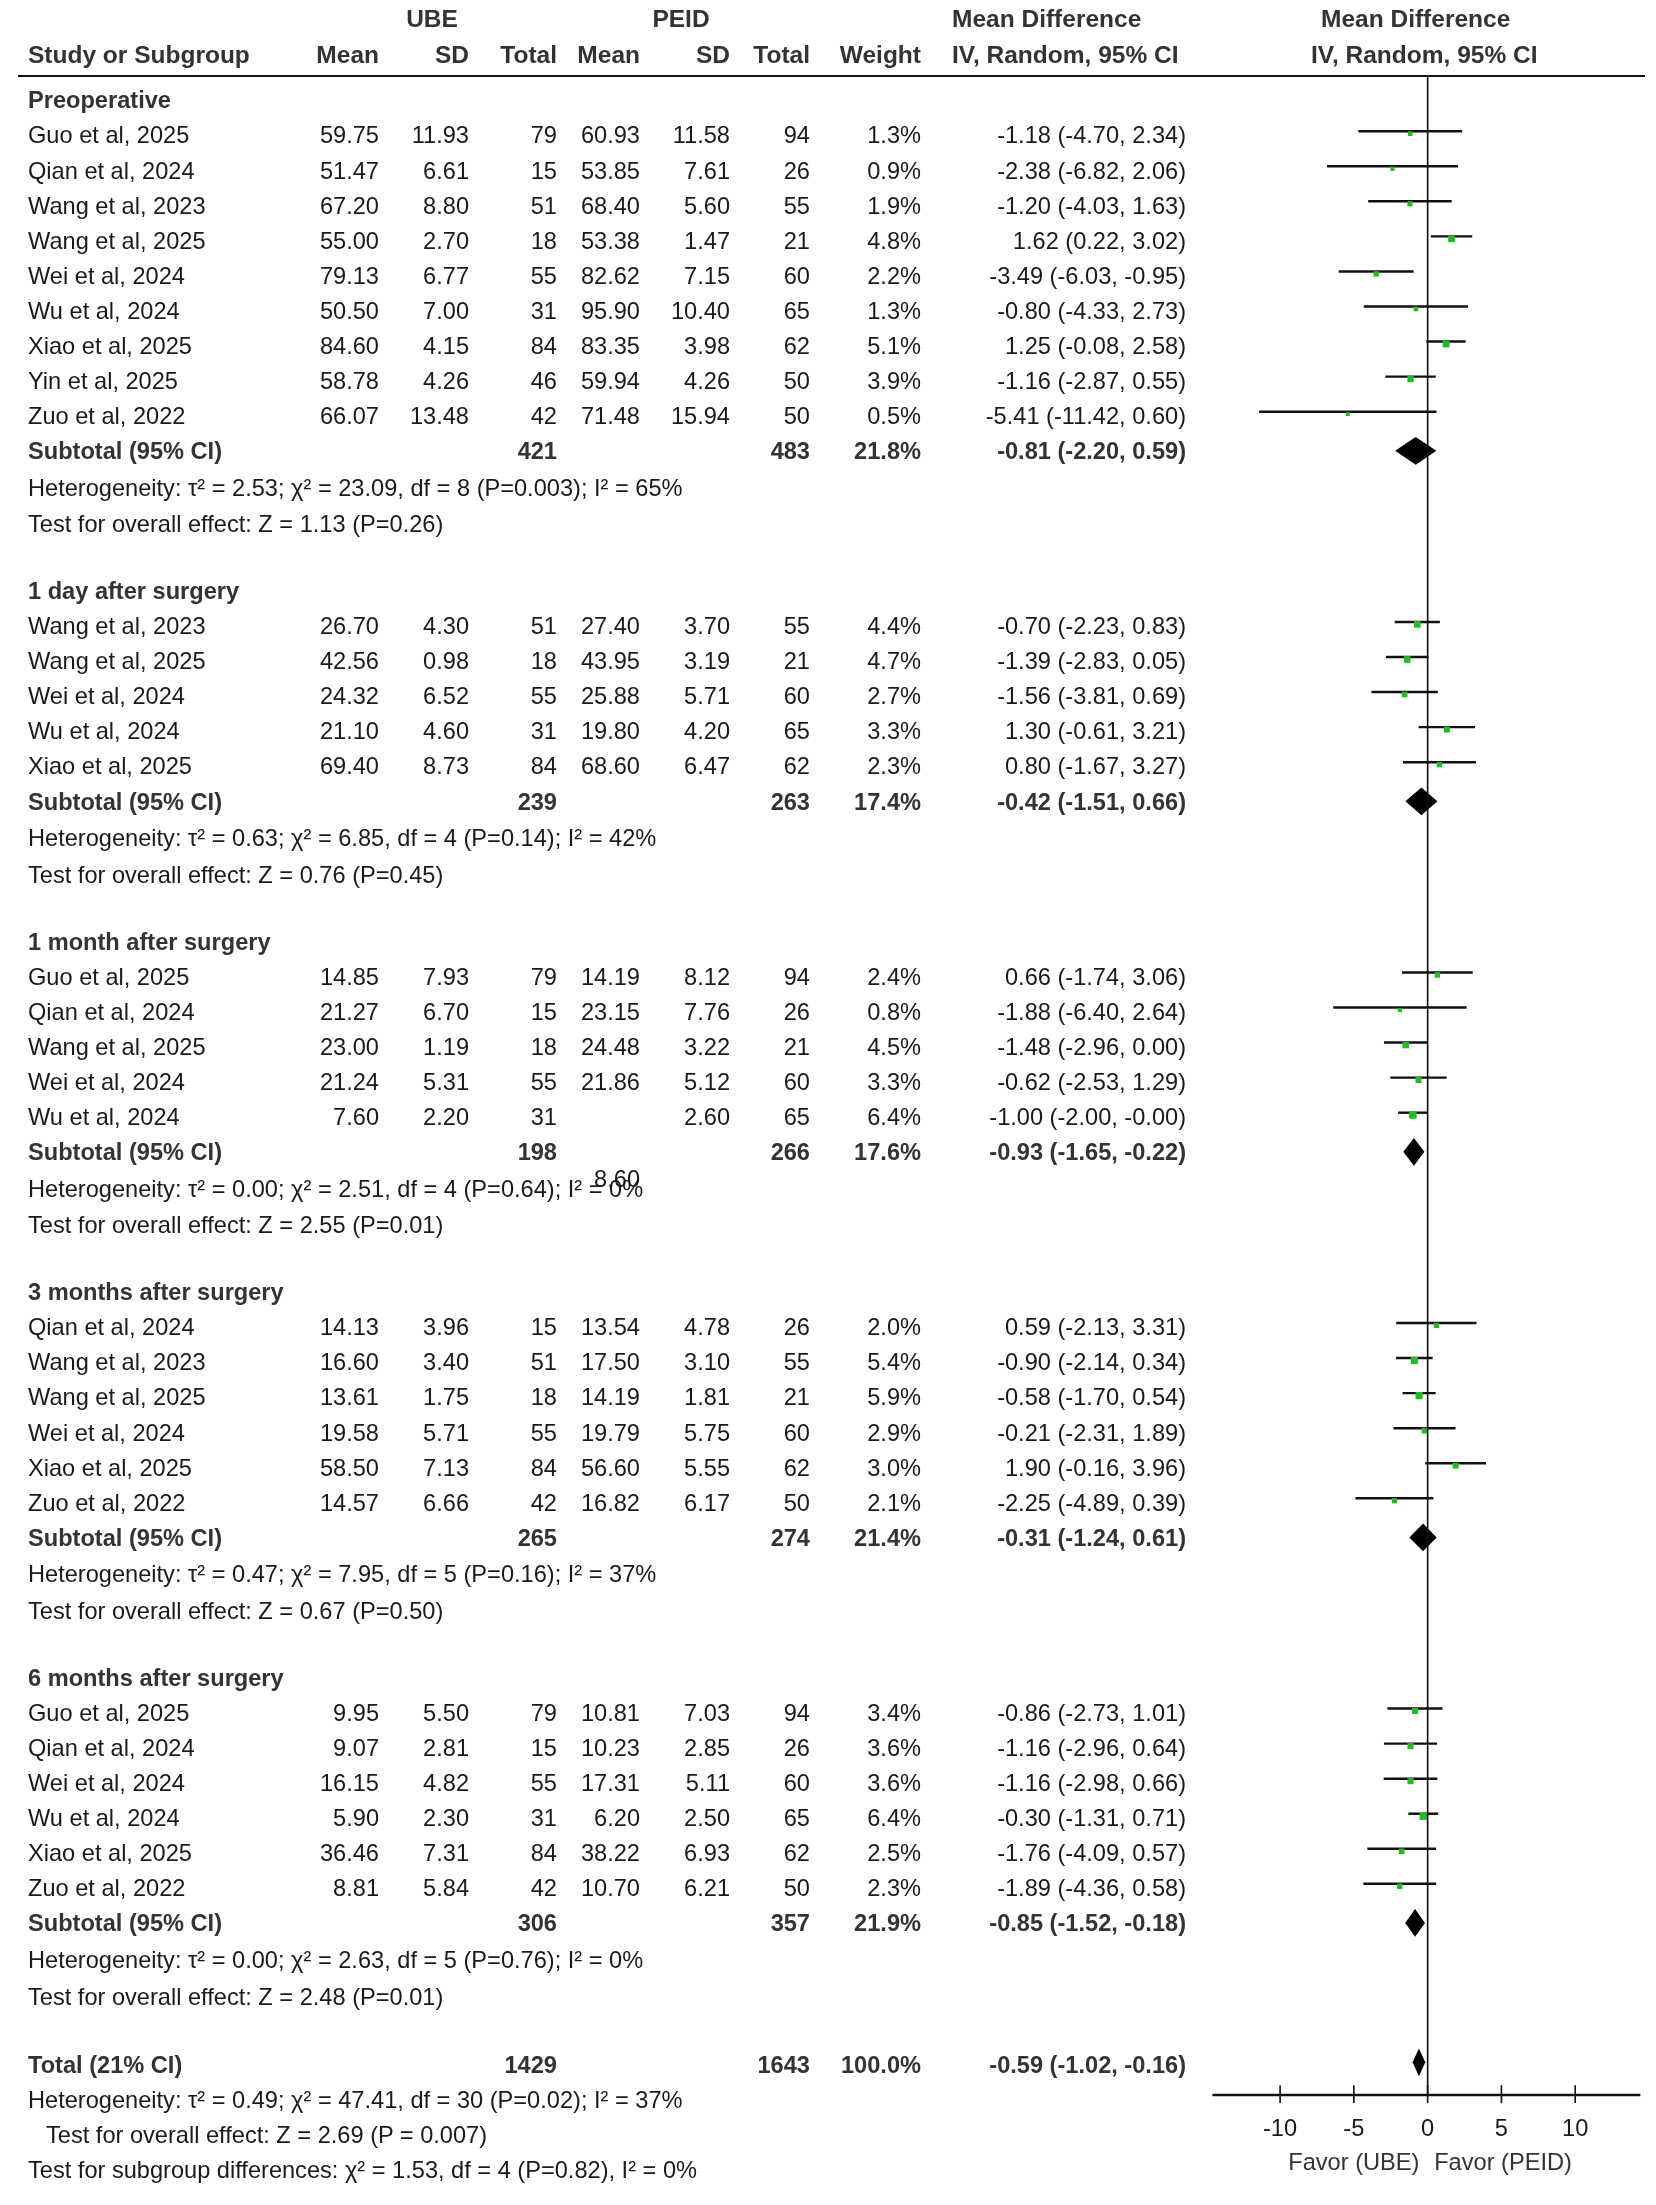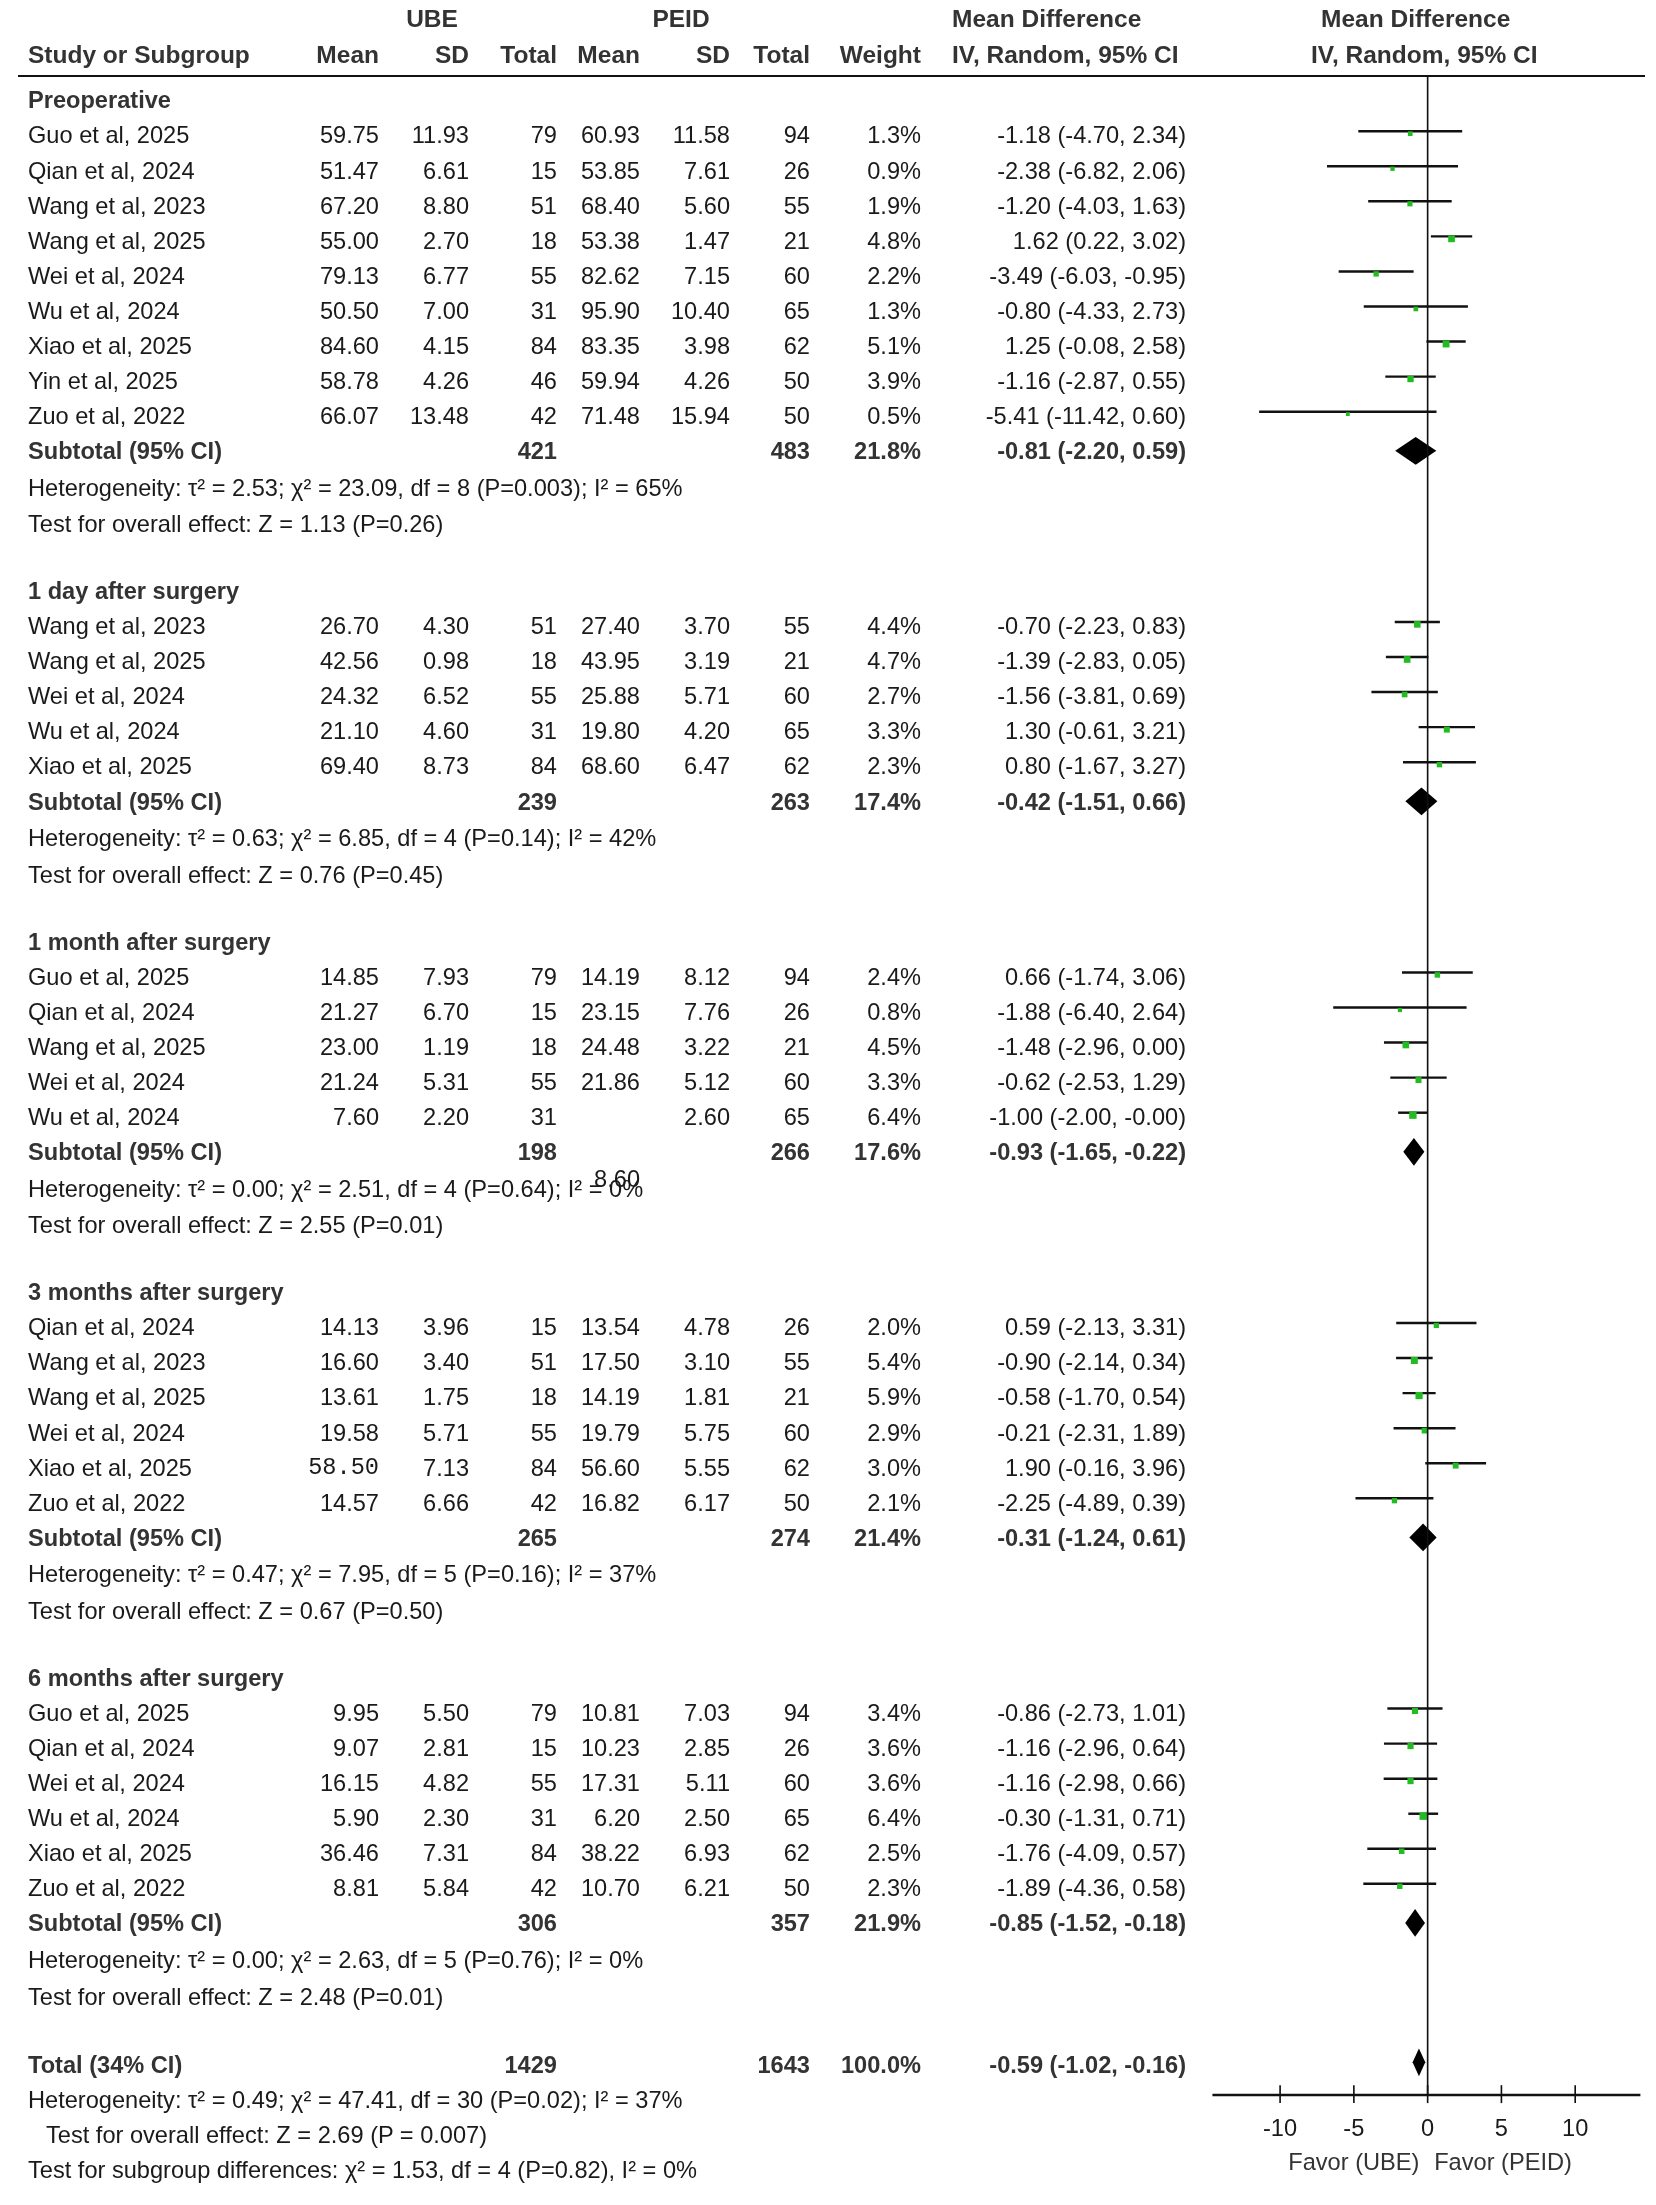--- a/index.html
+++ b/index.html
@@ -261,21 +261,21 @@
     <div class="t" style="left: 28px; top: 1419px;">Wei et al, 2024</div>
     <div class="t r" style="left: 293px; top: 1419px; width: 86px;">19.58</div>
     <div class="t r" style="left: 383px; top: 1419px; width: 86px;">5.71</div>
     <div class="t r" style="left: 473px; top: 1419px; width: 84px;">55</div>
     <div class="t r" style="left: 554px; top: 1419px; width: 86px;">19.79</div>
     <div class="t r" style="left: 644px; top: 1419px; width: 86px;">5.75</div>
     <div class="t r" style="left: 726px; top: 1419px; width: 84px;">60</div>
     <div class="t r" style="left: 807px; top: 1419px; width: 114px;">2.9%</div>
     <div class="t r" style="left: 921px; top: 1419px; width: 265px;">-0.21 (-2.31, 1.89)</div>
     <div class="t" style="left: 28px; top: 1454px;">Xiao et al, 2025</div>
-    <div class="t r" style="left: 293px; top: 1454px; width: 86px; font-family: Liberation Mono, monospace;">58.50</div>
+    <div class="t r" style="left: 293px; top: 1454px; width: 86px;">58.50</div>
     <div class="t r" style="left: 383px; top: 1454px; width: 86px;">7.13</div>
     <div class="t r" style="left: 473px; top: 1454px; width: 84px;">84</div>
     <div class="t r" style="left: 554px; top: 1454px; width: 86px;">56.60</div>
     <div class="t r" style="left: 644px; top: 1454px; width: 86px;">5.55</div>
     <div class="t r" style="left: 726px; top: 1454px; width: 84px;">62</div>
     <div class="t r" style="left: 807px; top: 1454px; width: 114px;">3.0%</div>
     <div class="t r" style="left: 921px; top: 1454px; width: 265px;">1.90 (-0.16, 3.96)</div>
     <div class="t" style="left: 28px; top: 1489px;">Zuo et al,  2022</div>
     <div class="t r" style="left: 293px; top: 1489px; width: 86px;">14.57</div>
     <div class="t r" style="left: 383px; top: 1489px; width: 86px;">6.66</div>
@@ -347,21 +347,21 @@
     <div class="t r" style="left: 726px; top: 1874px; width: 84px;">50</div>
     <div class="t r" style="left: 807px; top: 1874px; width: 114px;">2.3%</div>
     <div class="t r" style="left: 921px; top: 1874px; width: 265px;">-1.89 (-4.36, 0.58)</div>
     <div class="t b" style="left: 28px; top: 1909px;">Subtotal (95% CI)</div>
     <div class="t r b" style="left: 473px; top: 1909px; width: 84px;">306</div>
     <div class="t r b" style="left: 726px; top: 1909px; width: 84px;">357</div>
     <div class="t r b" style="left: 807px; top: 1909px; width: 114px; text-align: right;">21.9%</div>
     <div class="t r b" style="left: 921px; top: 1909px; width: 265px;">-0.85 (-1.52, -0.18)</div>
     <div class="t" style="left: 28px; top: 1946px;">Heterogeneity: τ² = 0.00; χ² = 2.63, df = 5 (P=0.76); I² = 0%</div>
     <div class="t" style="left: 28px; top: 1983px;">Test for overall effect: Z = 2.48 (P=0.01)</div>
-    <div class="t b" style="left: 28px; top: 2051px;">Total (34% CI)</div>
+    <div class="t b" style="left: 28px; top: 2051px;">Total (21% CI)</div>
     <div class="t r b" style="left: 473px; top: 2051px; width: 84px;">1429</div>
     <div class="t r b" style="left: 726px; top: 2051px; width: 84px;">1643</div>
     <div class="t r b" style="left: 807px; top: 2051px; width: 114px;">100.0%</div>
     <div class="t r b" style="left: 921px; top: 2051px; width: 265px;">-0.59 (-1.02, -0.16)</div>
     <div class="t" style="left: 28px; top: 2086px;">Heterogeneity: τ² = 0.49; χ² = 47.41, df = 30 (P=0.02); I² = 37%</div>
     <div class="t" style="left: 28px; top: 2121px; margin-left: 18px;">Test for overall effect: Z = 2.69 (P = 0.007)</div>
     <div class="t" style="left: 28px; top: 2156px;">Test for subgroup differences: χ² = 1.53, df = 4 (P=0.82), I² = 0%</div>
   </div>
 
 <svg id="plot" xmlns="http://www.w3.org/2000/svg" width="1657" height="2205" viewBox="0 0 2032 2705">

